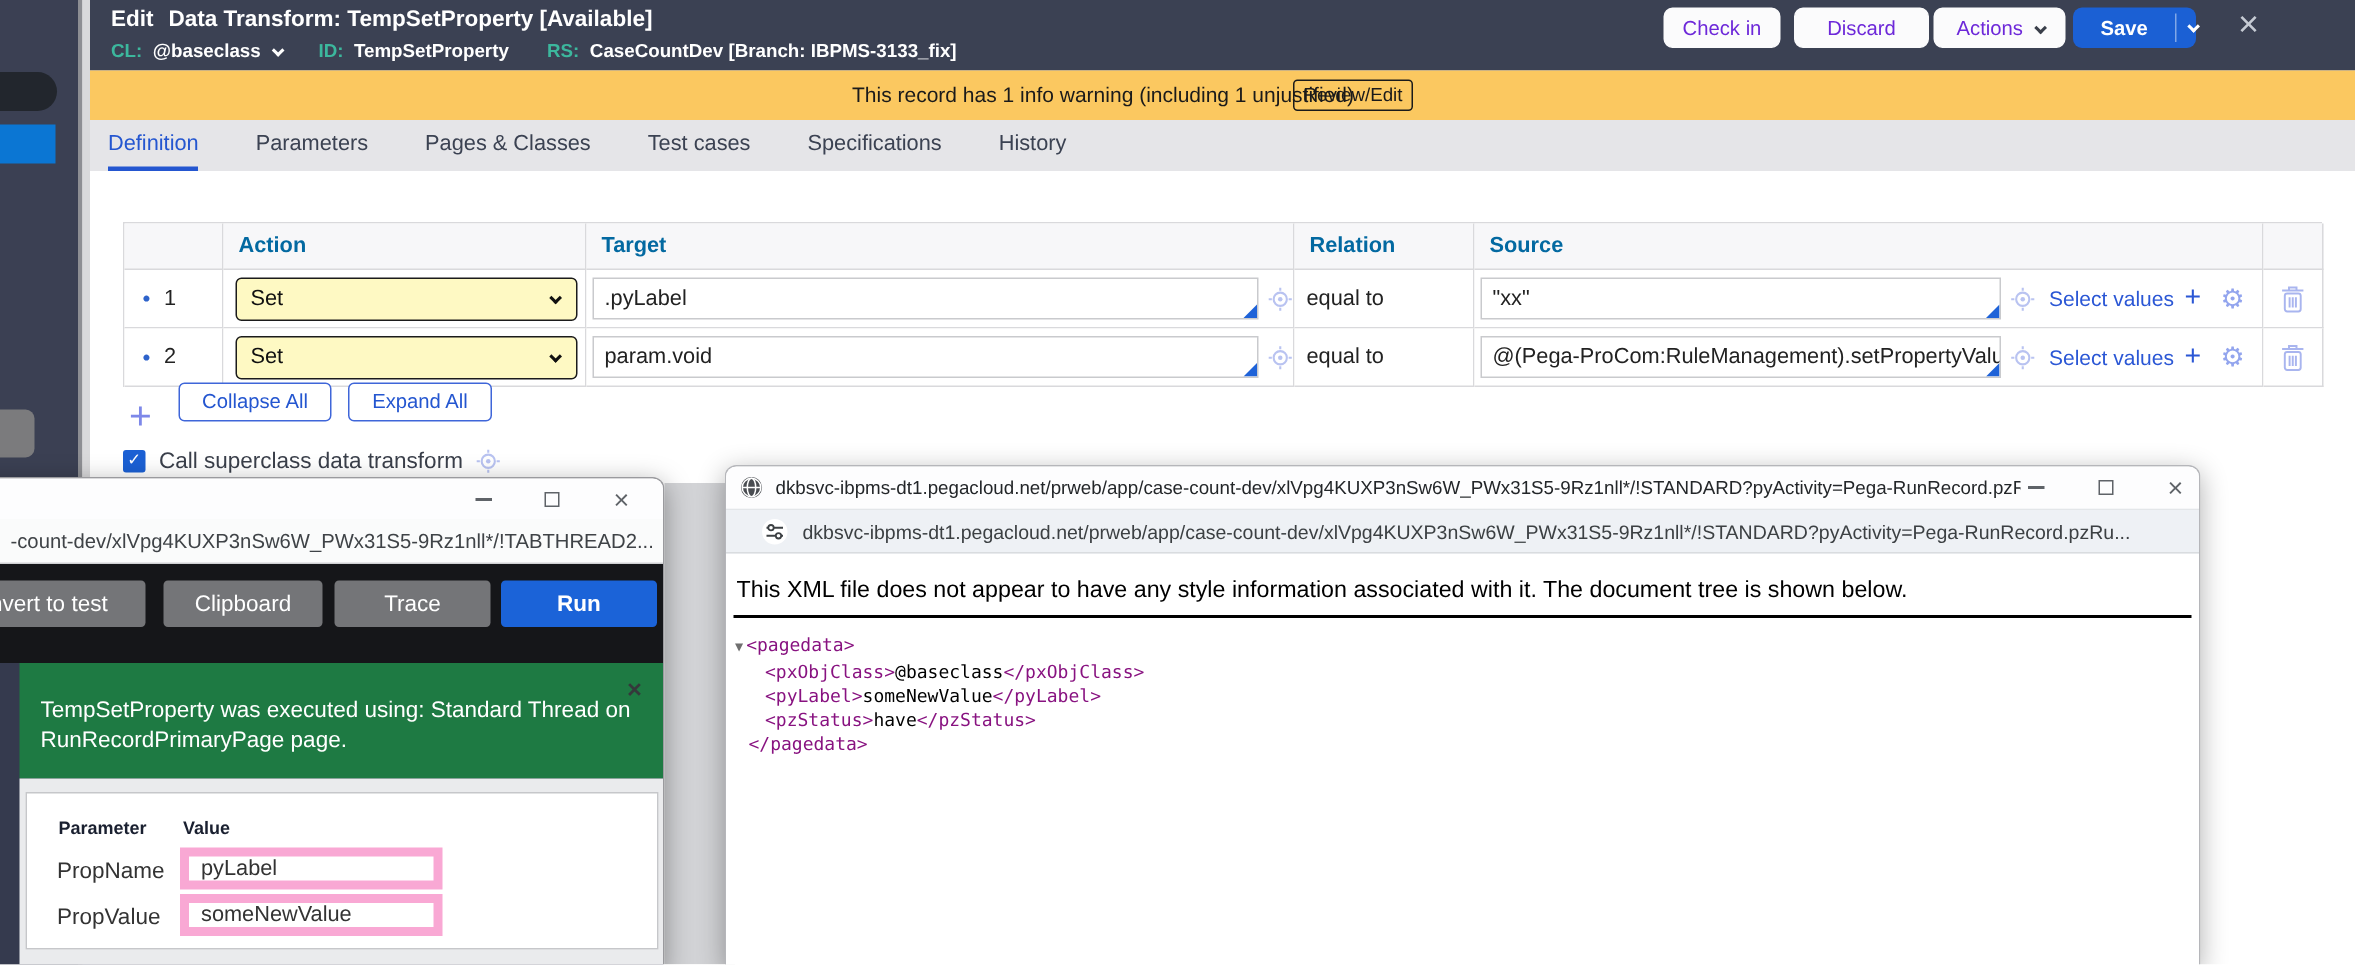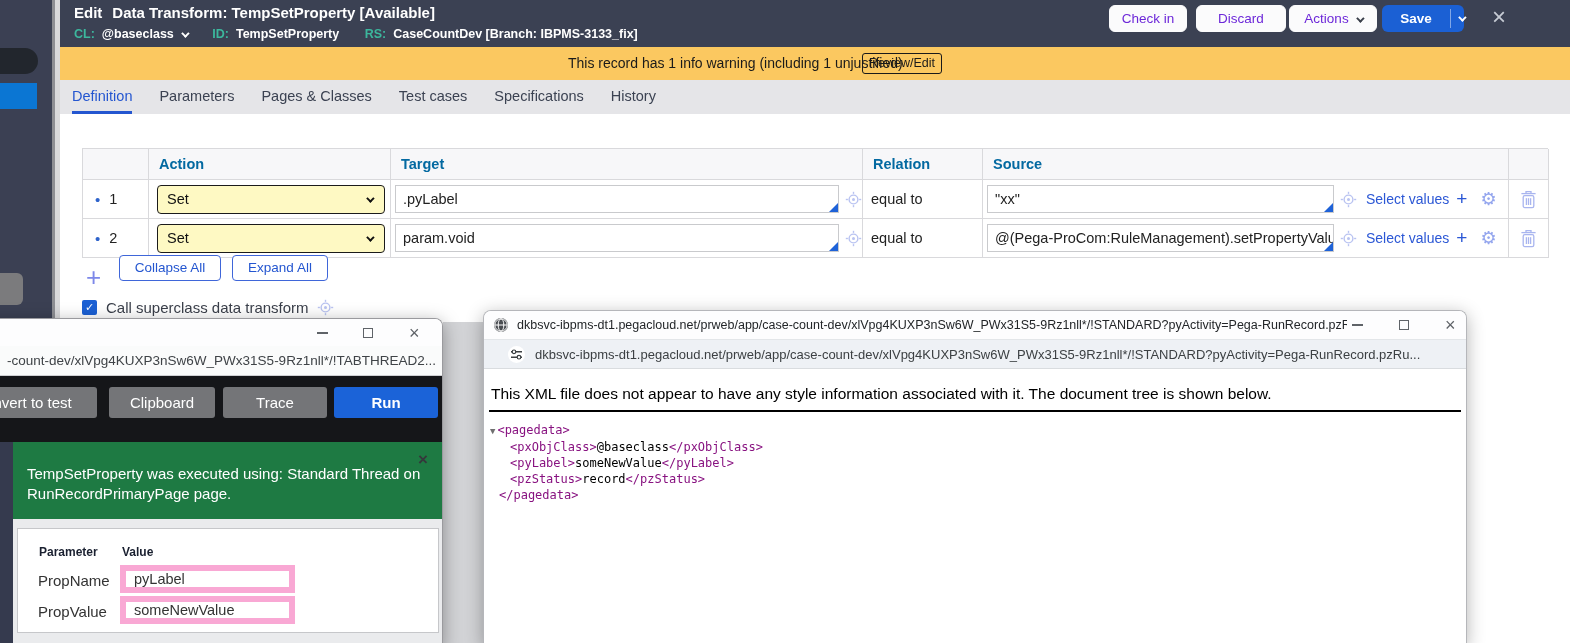--- a/index.html
+++ b/index.html
@@ -30,21 +30,21 @@
   .save-div  { width:1px; background:rgba(255,255,255,.45); margin:4px 0; }
   .save-chev { flex:1; display:flex; align-items:center; justify-content:center; }
   .hdr-close { position:absolute; left:1432px; top:3px; font-size:24px; font-weight:300; color:#c6cbd4; cursor:pointer; }
 
   
   .warnbar { position:absolute; left:60px; top:47px; width:1510px; height:33px; background:#fbc860; }
   .warn-text { position:absolute; left:508px; top:8px; font-size:14px; color:#1a1a1a; }
   .warn-btn { position:absolute; left:802px; top:6px; width:80px; height:21px; border:1px solid #1a1a1a; border-radius:3px; background:transparent; font-size:12.5px; color:#1a1a1a; text-align:center; line-height:19px; cursor:pointer; }
 
   
-  .tabbar { position:absolute; left:60px; top:80px; width:1510px; height:34px; background:#e5e5e8; display:flex; gap:27px; padding-left:12px; align-items:center; }
+  .tabbar { position:absolute; left:60px; top:80px; width:1510px; height:34px; background:#e5e5e8; display:flex; gap:38px; padding-left:12px; align-items:center; }
   .tab { font-size:14.5px; color:#3b4252; height:34px; line-height:32px; cursor:pointer; white-space:nowrap; }
   .tab.active { color:#2456d0; border-bottom:3px solid #2456d0; }
 
   
   .ruletable { position:absolute; left:82px; top:148px; width:1466px; display:grid; grid-template-columns:66px 242px 472px 120px 526px 40px; border-top:1px solid #d9d9dc; border-left:1px solid #d9d9dc; }
   .cell { border-right:1px solid #d9d9dc; border-bottom:1px solid #d9d9dc; background:#fff; display:flex; align-items:center; }
   .cell.head { background:#f7f7f9; height:31px; font-size:14.5px; font-weight:bold; color:#0369a1; padding-left:10px; }
   .cell.body { height:39px; font-size:14.5px; color:#222; }
   .rownum { padding-left:12px; }
   .rownum .dot { color:#2e63cb; font-size:15px; margin-right:9px; }
@@ -359,19 +359,19 @@
       </span>
       <span class="url-txt">dkbsvc-ibpms-dt1.pegacloud.net/prweb/app/case-count-dev/xlVpg4KUXP3nSw6W_PWx31S5-9Rz1nll*/!STANDARD?pyActivity=Pega-RunRecord.pzRu...</span>
     </div>
     <div>
       <div class="xml-notice">This XML file does not appear to have any style information associated with it. The document tree is shown below.</div>
       <div class="xml-hr"></div>
       <div class="xml-code">
         <div><span class="arrow">▼</span><span class="tag">&lt;pagedata&gt;</span></div>
         <div class="ind"><span class="tag">&lt;pxObjClass&gt;</span><span>@baseclass</span><span class="tag">&lt;/pxObjClass&gt;</span></div>
         <div class="ind"><span class="tag">&lt;pyLabel&gt;</span><span>someNewValue</span><span class="tag">&lt;/pyLabel&gt;</span></div>
-        <div class="ind"><span class="tag">&lt;pzStatus&gt;</span><span>record</span><span class="tag">&lt;/pzStatus&gt;</span></div>
+        <div class="ind"><span class="tag">&lt;pzStatus&gt;</span><span>have</span><span class="tag">&lt;/pzStatus&gt;</span></div>
         <div class="ind2"><span class="tag">&lt;/pagedata&gt;</span></div>
       </div>
     </div>
   </div>
 
 </div>
 
 </body></html>

